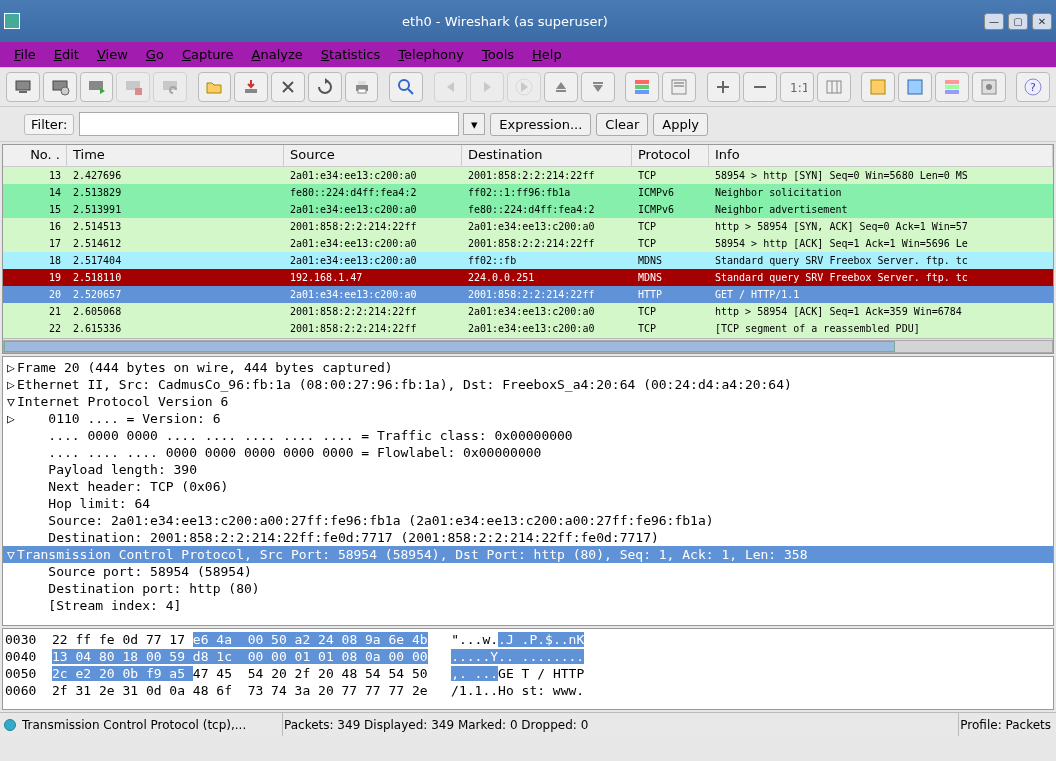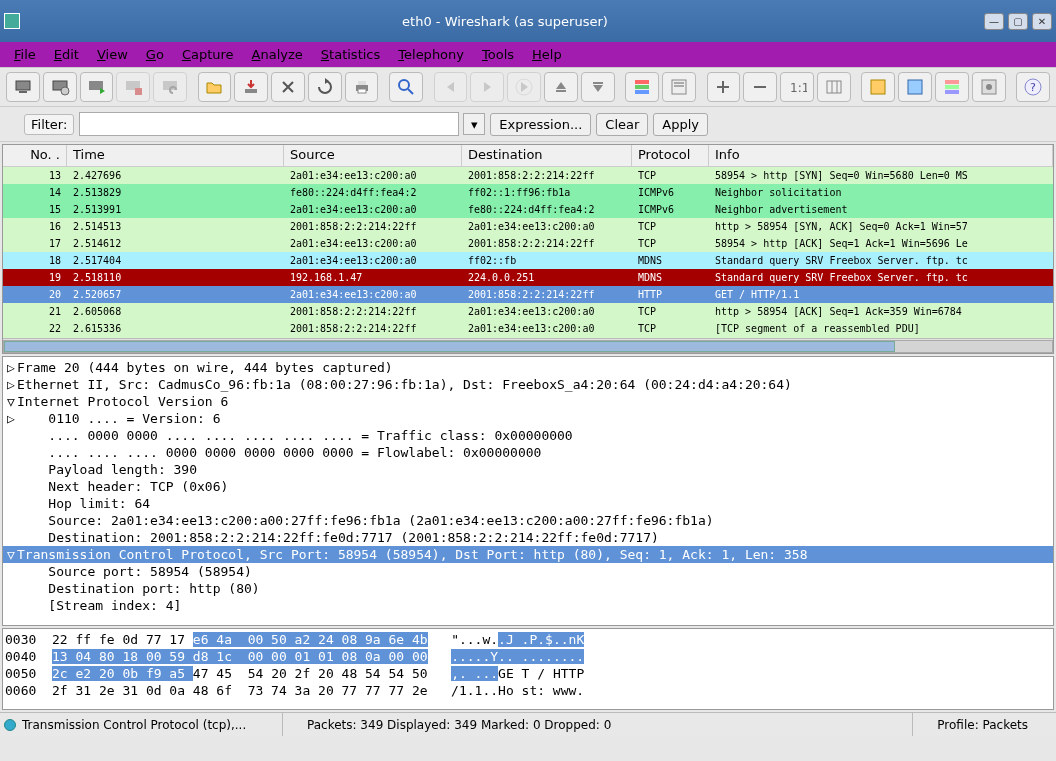--- a/index.html
+++ b/index.html
@@ -43,21 +43,21 @@
 .scrollh-thumb { position: absolute; height: 100%; background: #9db9dd; border: 1px solid #7a9; left: 0; width: 85%; }
 .detail-pane { background: white; border: 1px solid #999; margin: 0 2px 2px 2px; flex: 0 0 270px; overflow: hidden; font-family: "DejaVu Sans Mono", monospace; font-size: 13px; padding: 2px 0; }
 .drow { padding: 1px 2px; display: flex; align-items: center; white-space: nowrap; }
 .drow.sel { background: #5f92d6; color: white; }
 .tri { display: inline-block; width: 12px; text-align: center; }
 .hex-pane { background: white; border: 1px solid #999; margin: 0 2px 2px 2px; flex: 0 0 82px; overflow: hidden; font-family: "DejaVu Sans Mono", monospace; font-size: 13px; padding: 2px; }
 .hexrow { white-space: pre; line-height: 17px; }
 .hex-sel { background: #5f92d6; color: white; }
 .statusbar { background: #e8e8e8; border-top: 1px solid #bbb; height: 24px; display: flex; align-items: center; padding: 0 4px; font-size: 12px; }
 .status-led { width: 12px; height: 12px; border-radius: 6px; background: #3ac; margin-right: 6px; border: 1px solid #288; }
-.status-sec { padding: 0 24px; border-left: 1px solid #bbb; height: 100%; display: flex; align-items: center; }
+.status-sec { padding: 0 1px; border-left: 1px solid #bbb; height: 100%; display: flex; align-items: center; }
 </style>
 </head>
 <body>
 
 <div class="titlebar">
   <div class="titlebar-icon"></div>
   <div class="titlebar-title">eth0 - Wireshark (as superuser)</div>
   <div class="titlebar-btns">
     <div class="titlebar-btn">—</div>
     <div class="titlebar-btn">▢</div>

